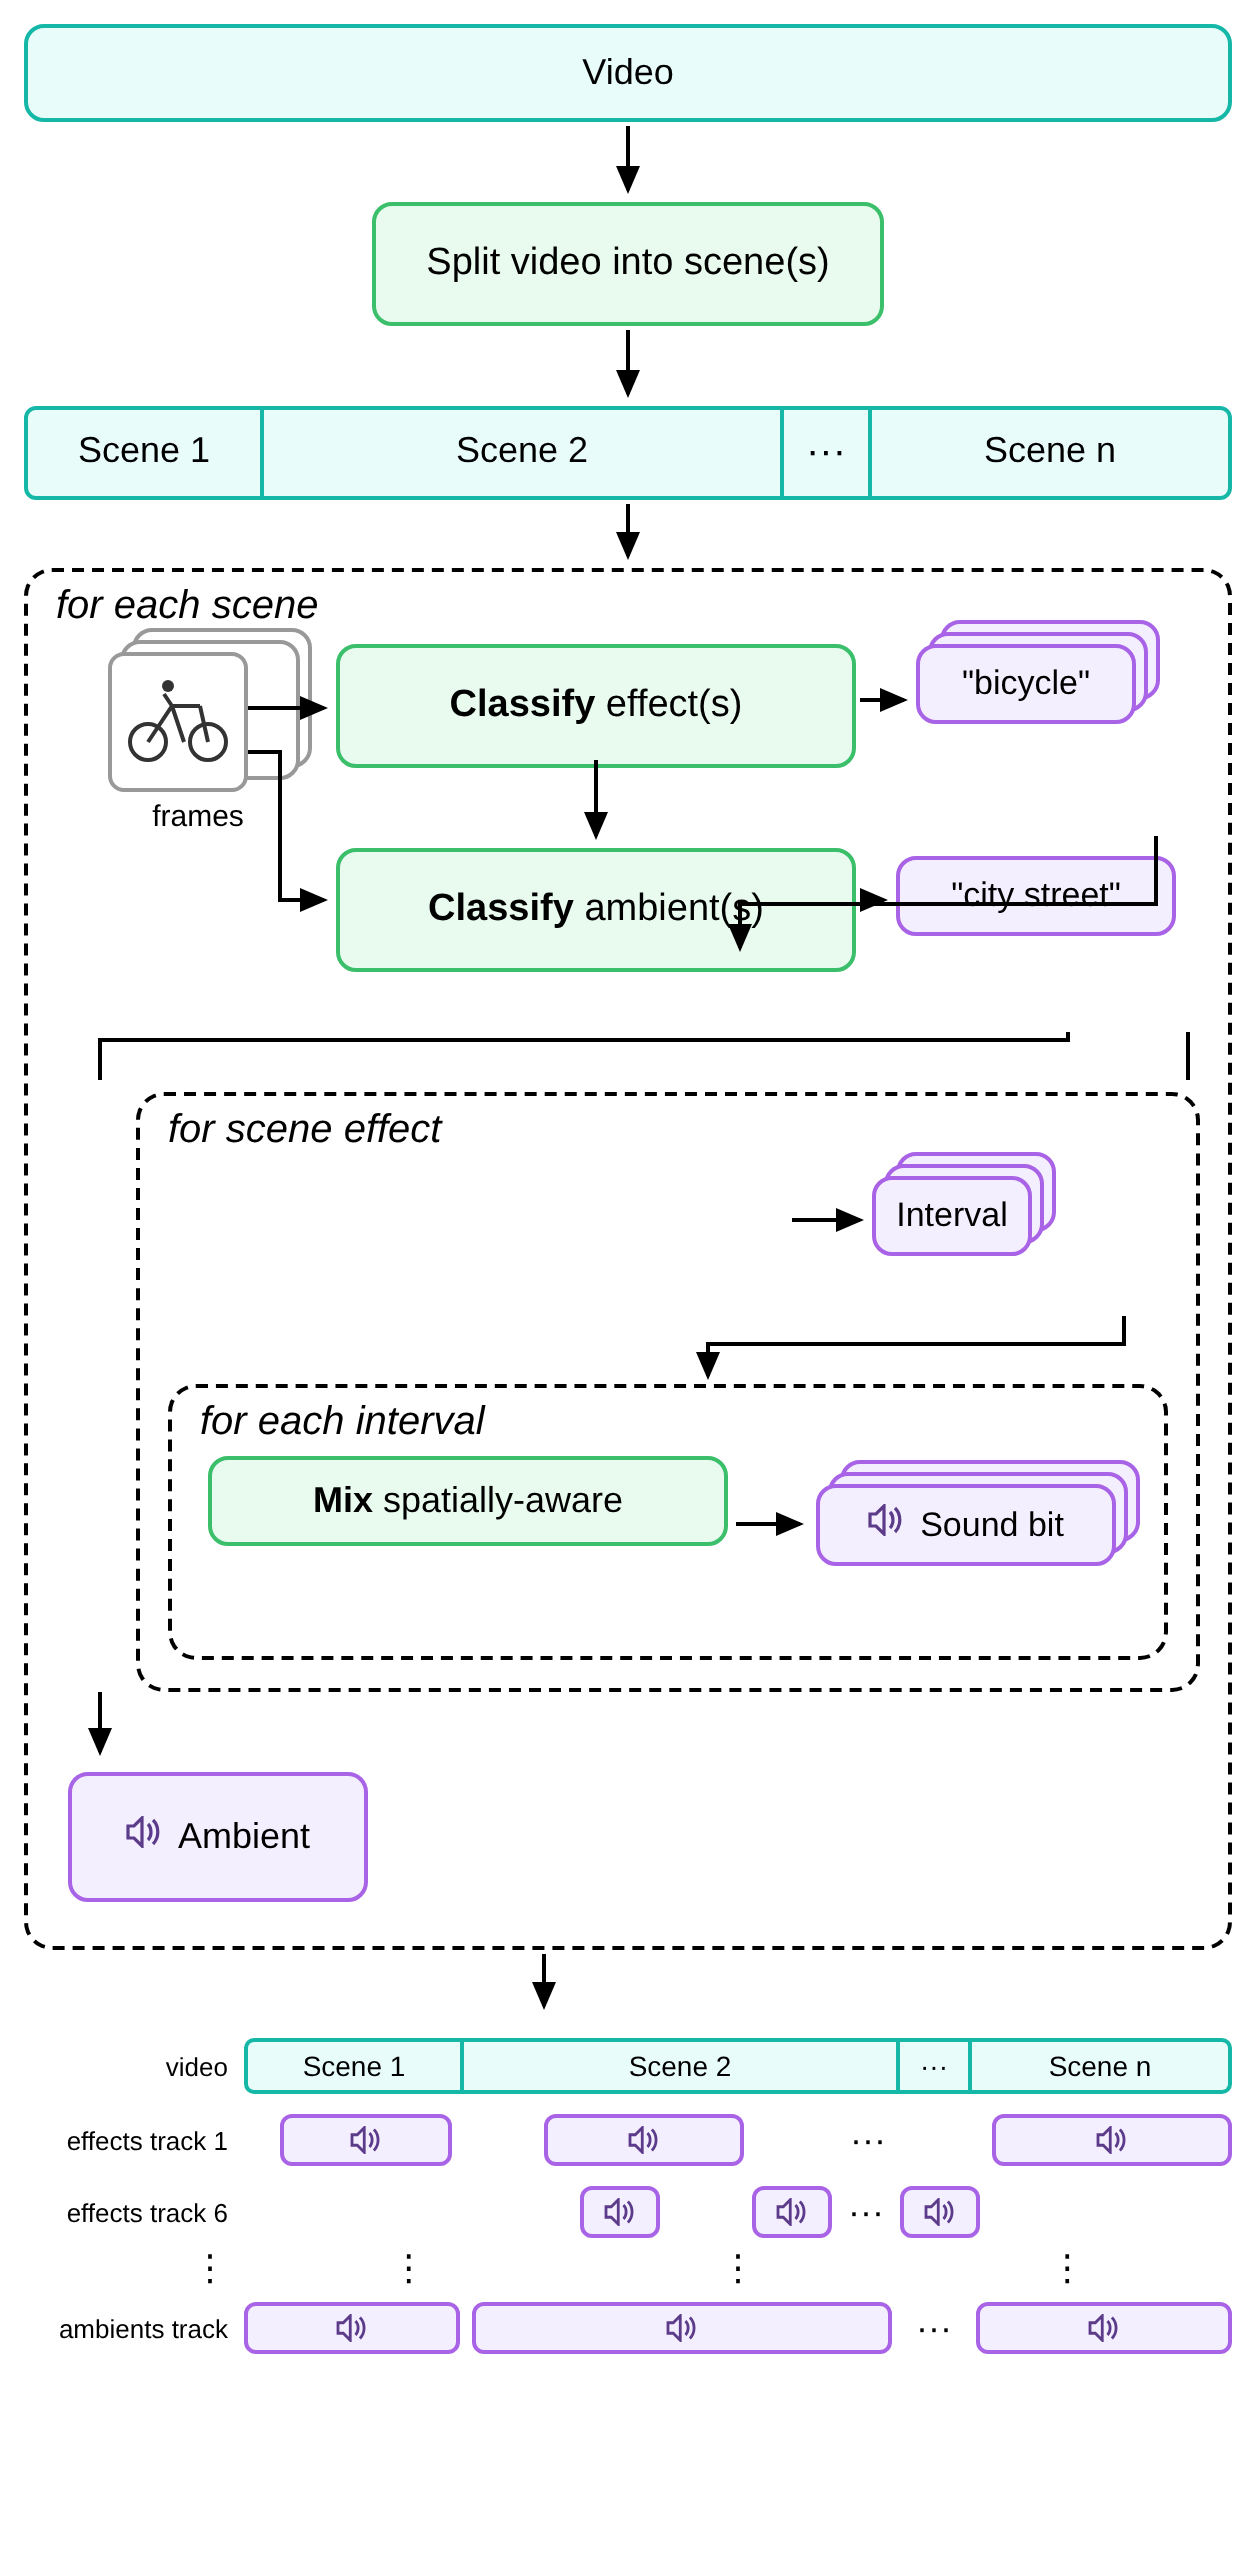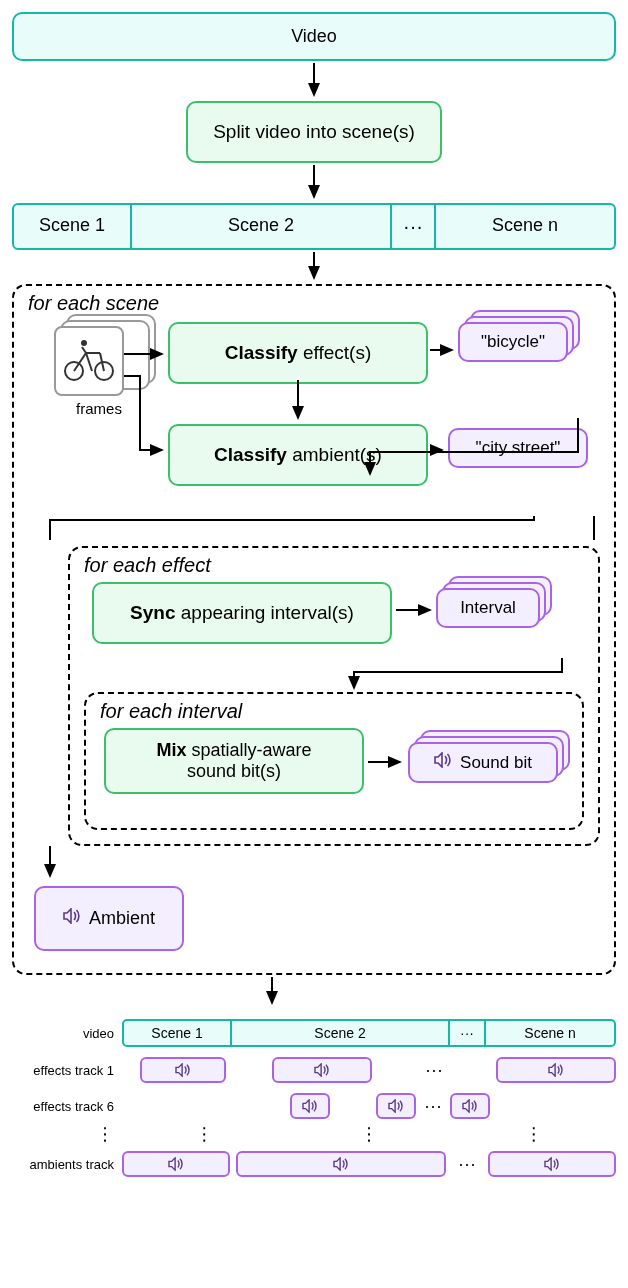--- a/index.html
+++ b/index.html
@@ -202,30 +202,27 @@
     <div style="position:relative;height:30px;">
       <svg class="connectors" width="576" height="30">
 
         <polyline points="556,-150 566,-150 566,24" fill="none" stroke="#000" stroke-width="2"></polyline>
 
         <polyline points="490,-46 506,-46 506,4 22,4 22,24" fill="none" stroke="#000" stroke-width="2"></polyline>
       </svg>
     </div>
 
     <div class="dashed-panel" style="margin-left:40px;padding-top:30px;">
-      <div class="panel-label">for each effect</div>
+      <div class="panel-label">for scene effect</div>
 
       <div style="position:relative;height:80px;">
-        <div class="green-box green-big" style="position:absolute;left:8px;top:4px;width:300px;">
-          <b>Sync</b><span> appearing interval(s)</span>
-        </div>
         <div style="position:absolute;left:352px;top:10px;">
           <div class="stack purple">
             <div class="layer2"></div><div class="layer"></div>
-            <div class="purple-box purple-small" style="width:104px;">
+            <div class="purple-box purple-small" style="width:80px;">
               <span>Interval</span>
             </div>
           </div>
         </div>
         <svg class="connectors" width="520" height="80">
           <line x1="312" y1="32" x2="346" y2="32" stroke="#000" stroke-width="2" marker-end="url(#ah)"></line>
         </svg>
       </div>
 
       <svg class="connectors" width="520" height="1" style="overflow:visible;">
@@ -237,21 +234,20 @@
           <polyline points="466,-30 478,-30 478,14 270,14 270,30" fill="none" stroke="#000" stroke-width="2" marker-end="url(#ah)"></polyline>
         </svg>
       </div>
 
       <div class="dashed-panel" style="padding-top:30px;">
         <div class="panel-label">for each interval</div>
 
         <div style="position:relative;height:90px;">
           <div class="green-box" style="position:absolute;left:4px;top:4px;width:260px;padding:10px 8px;">
             <div><b>Mix</b><span> spatially-aware</span></div>
-            <div>sound bit(s)</div>
           </div>
 
           <div style="position:absolute;left:308px;top:18px;">
             <div class="stack purple">
               <div class="layer2"></div><div class="layer"></div>
               <div class="purple-box purple-small" style="width:150px;display:flex;gap:8px;align-items:center;justify-content:center;">
                 <span>
                   <svg width="18" height="16" viewBox="0 0 18 16">
                       <path d="M1 5h3l4-4v14l-4-4H1z" fill="none" stroke="#5b3b8a" stroke-width="1.6"></path>
                       <path d="M11 4c2 2 2 6 0 8 M13.5 2c3.2 3.2 3.2 8.8 0 12" fill="none" stroke="#5b3b8a" stroke-width="1.6"></path>

